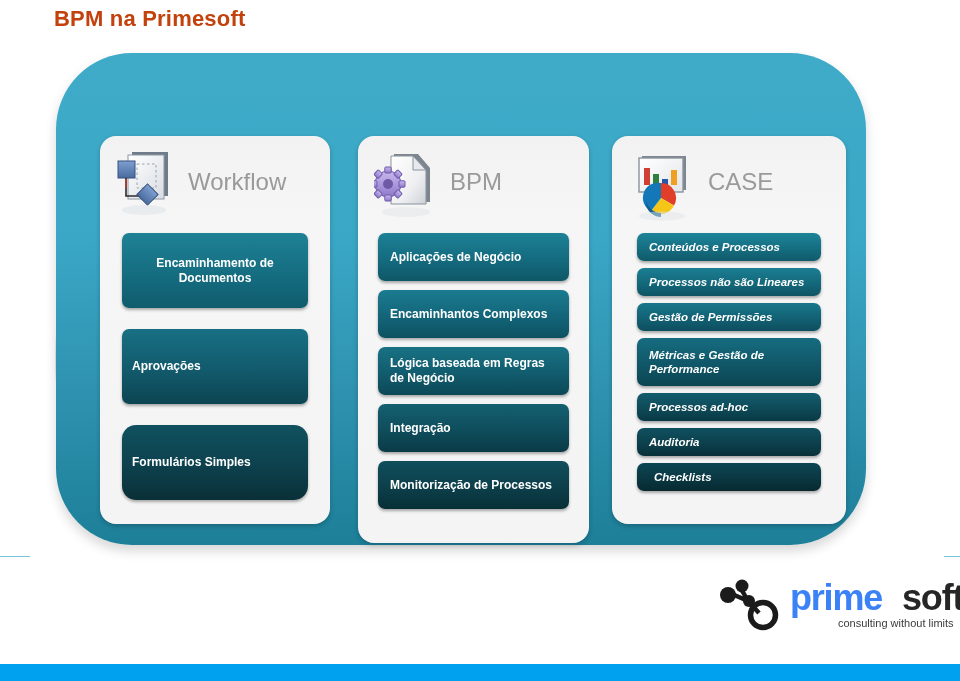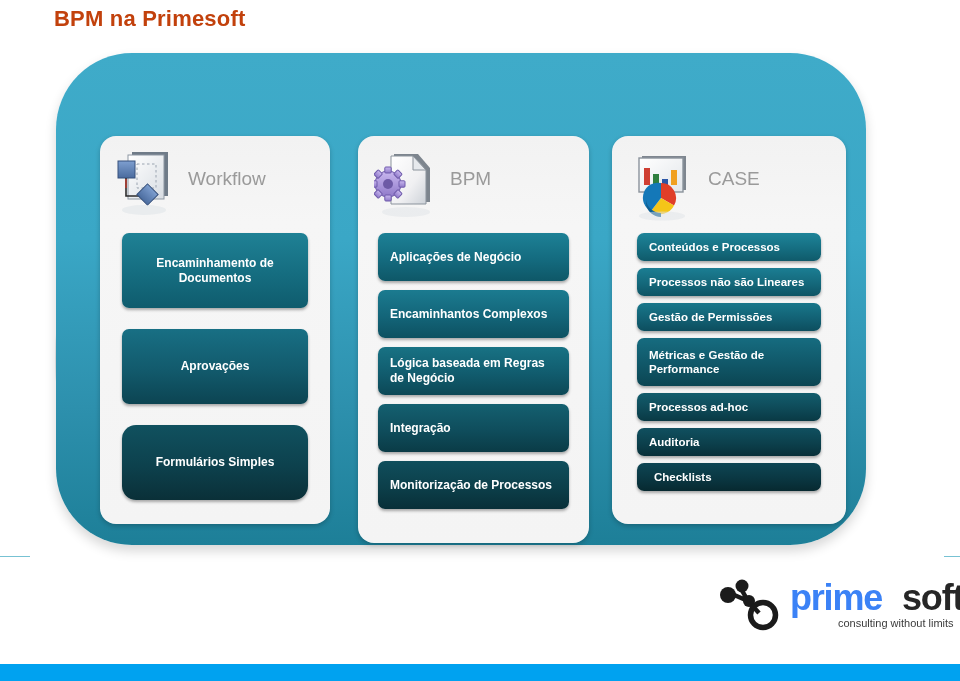--- a/index.html
+++ b/index.html
@@ -85,21 +85,21 @@
     top: 12px;
     width: 68px;
     height: 76px;
   }
   #card-bpm .card-icon  { left: 16px; }
   #card-case .card-icon { left: 18px; }
   .card-title {
     position: absolute;
     left: 92px;
     top: 32px;
-    font-size: 19px;
+    font-size: 24px;
     color: #9a9a9a;
     font-weight: normal;
     white-space: nowrap;
   }
   #card-workflow .card-title { left: 88px; }
   #card-bpm .card-title      { left: 92px; }
   #card-case  .card-title    { left: 96px; }
 
   .items {
     position: absolute;
@@ -120,31 +120,31 @@
     border-radius: 7px;
     color: #ffffff;
     font-size: 11.5px;
     font-weight: bold;
     line-height: 1.25;
     display: flex;
     align-items: center;
     box-shadow: 0 2px 3px rgba(0,0,0,.32);
     box-sizing: border-box;
   }
-  .box.center { justify-content: center; text-align: center; padding: 4px 10px; }
+  .box.center { text-align: center; padding: 4px 10px; }
   .box.left   { justify-content: flex-start; text-align: left; padding: 4px 12px; }
 
   
   #card-workflow .box { height: 75px; margin-bottom: 21px; font-size: 12px; }
   #card-workflow .box:last-child { margin-bottom: 0; border-radius: 14px; }
   
   #card-bpm .box { height: 48px; margin-bottom: 9px; font-size: 12px; }
   #card-bpm .box:last-child { margin-bottom: 0; padding-left: 12px; }
   
-  #card-case .box { height: 28px; margin-bottom: 7px; font-size: 11.5px; }
+  #card-case .box { height: 28px; margin-bottom: 7px; font-size: 11.5px; font-style: italic; }
   #card-case .box:last-child { margin-bottom: 0; padding-left: 17px; }
 
   
   #logo {
     position: absolute;
     left: 718px;
     top: 575px;
     width: 222px;
     height: 58px;
   }

